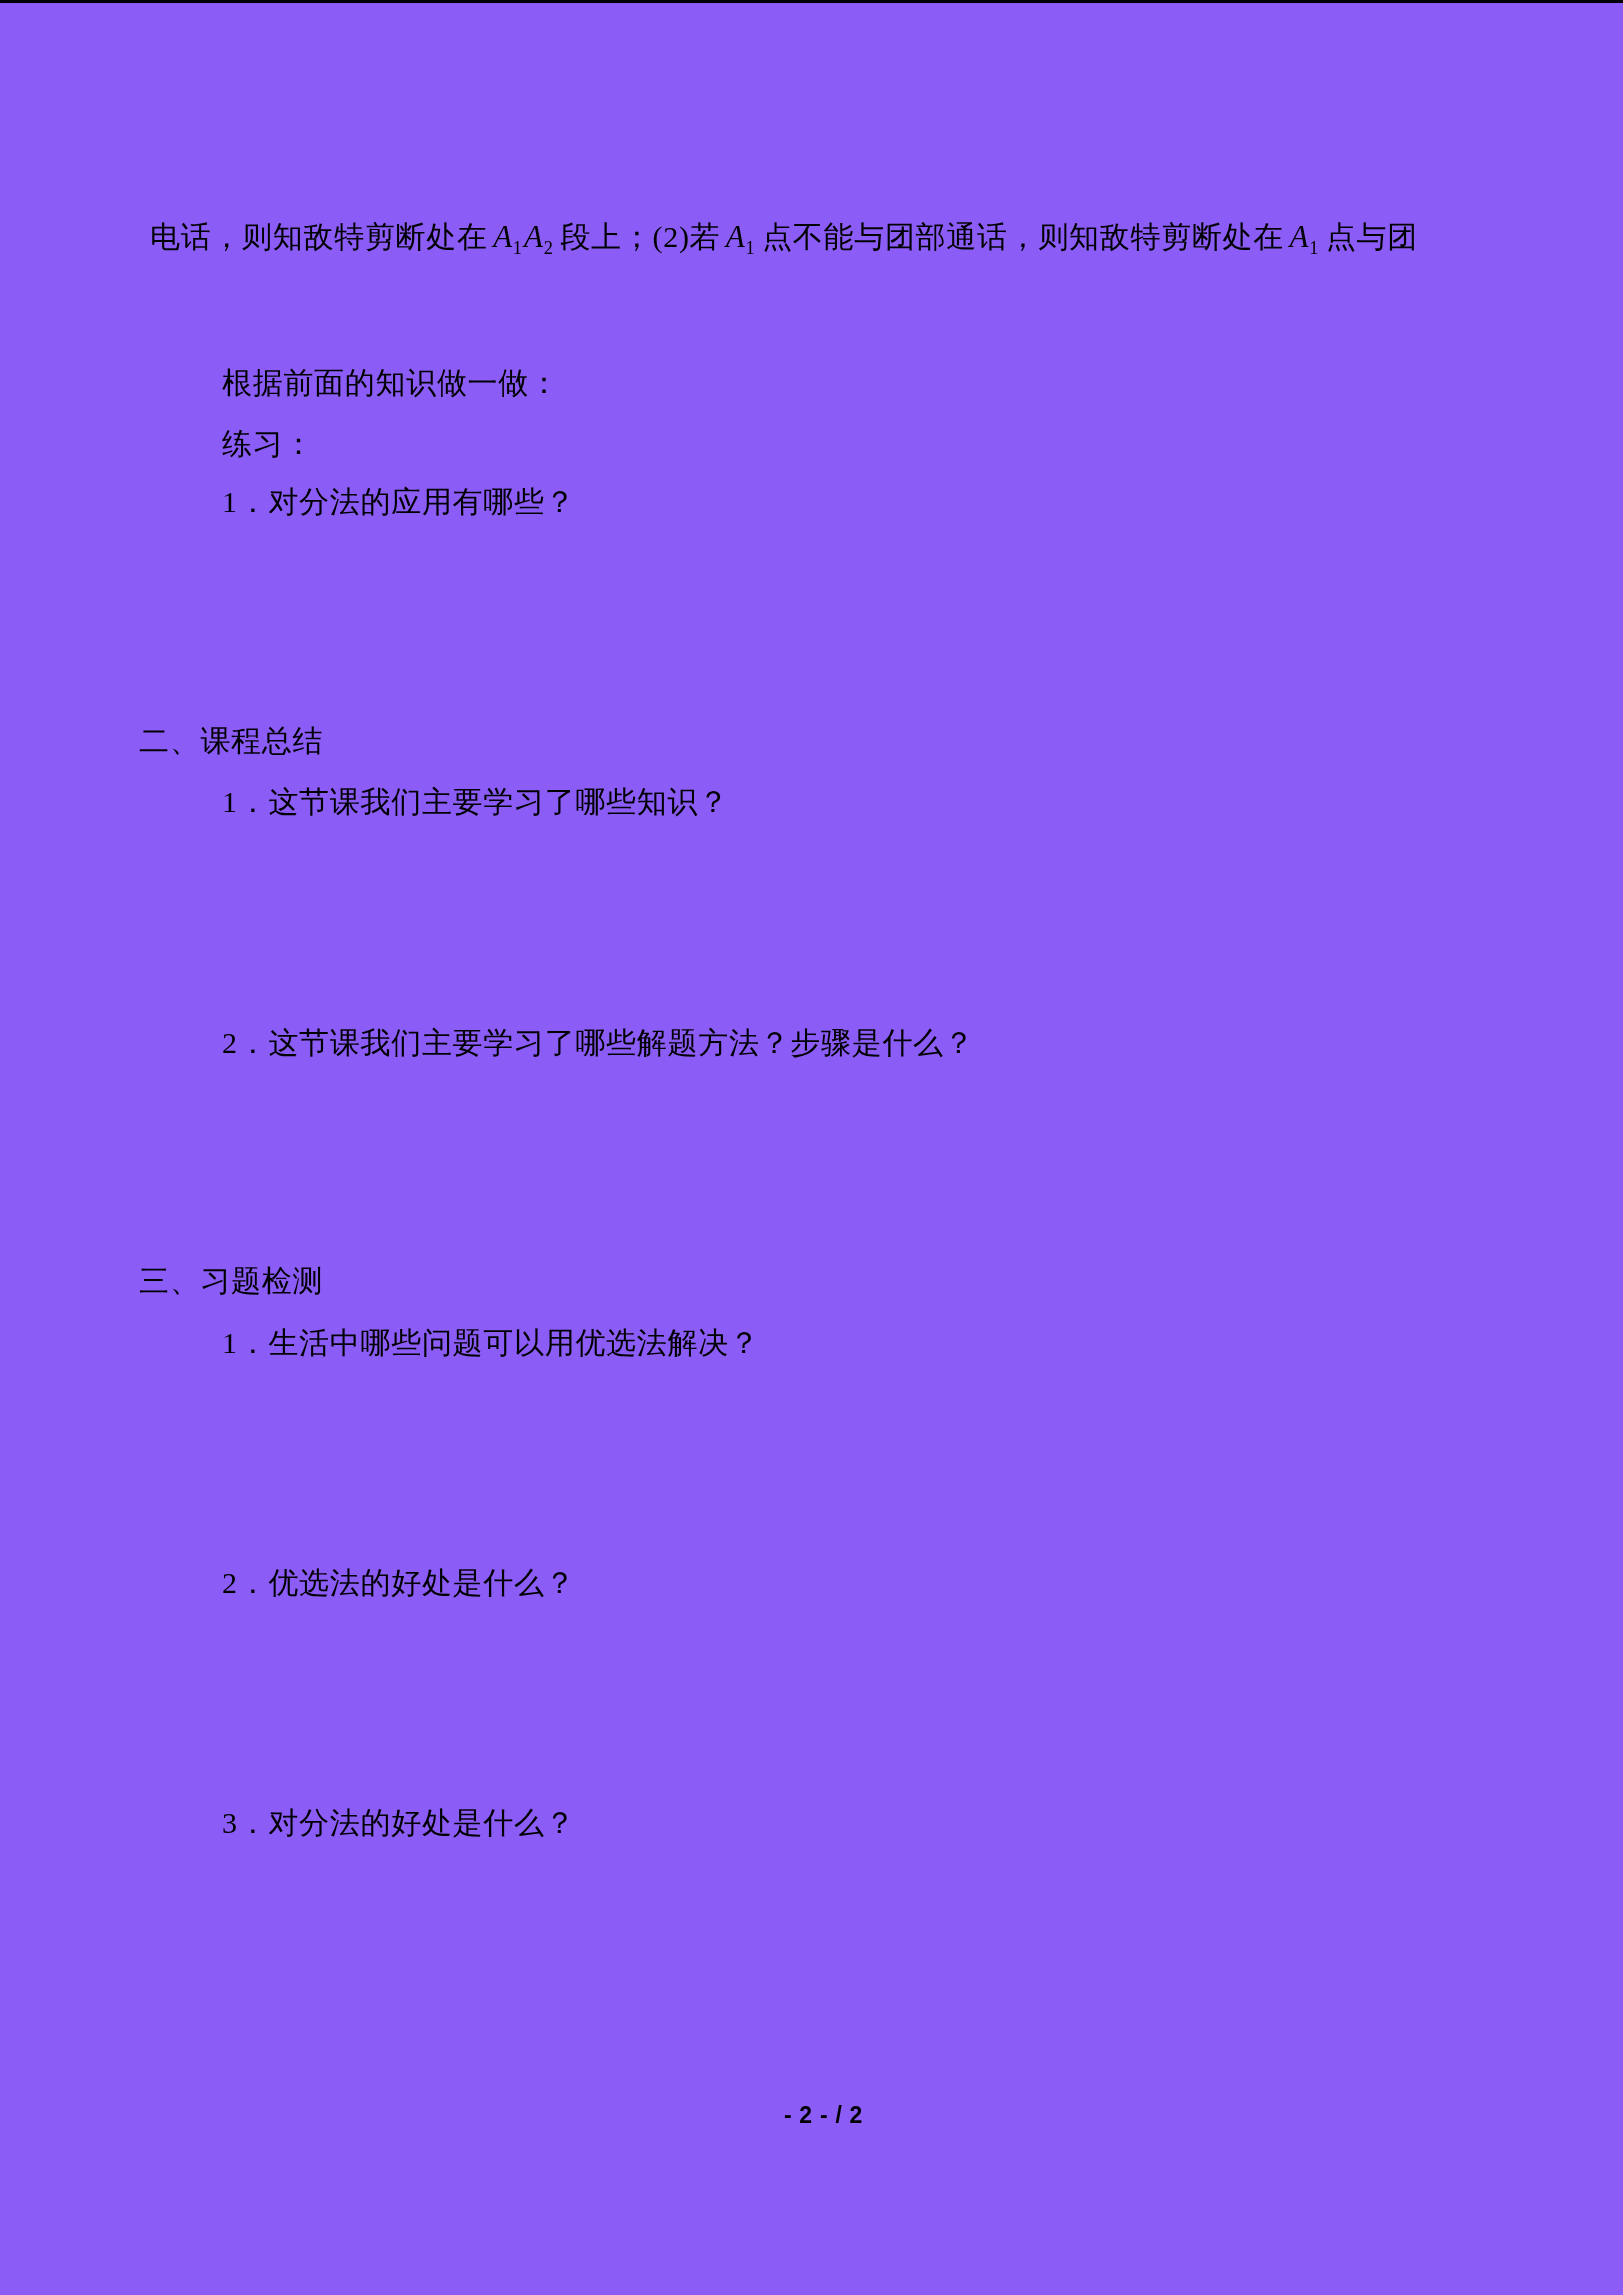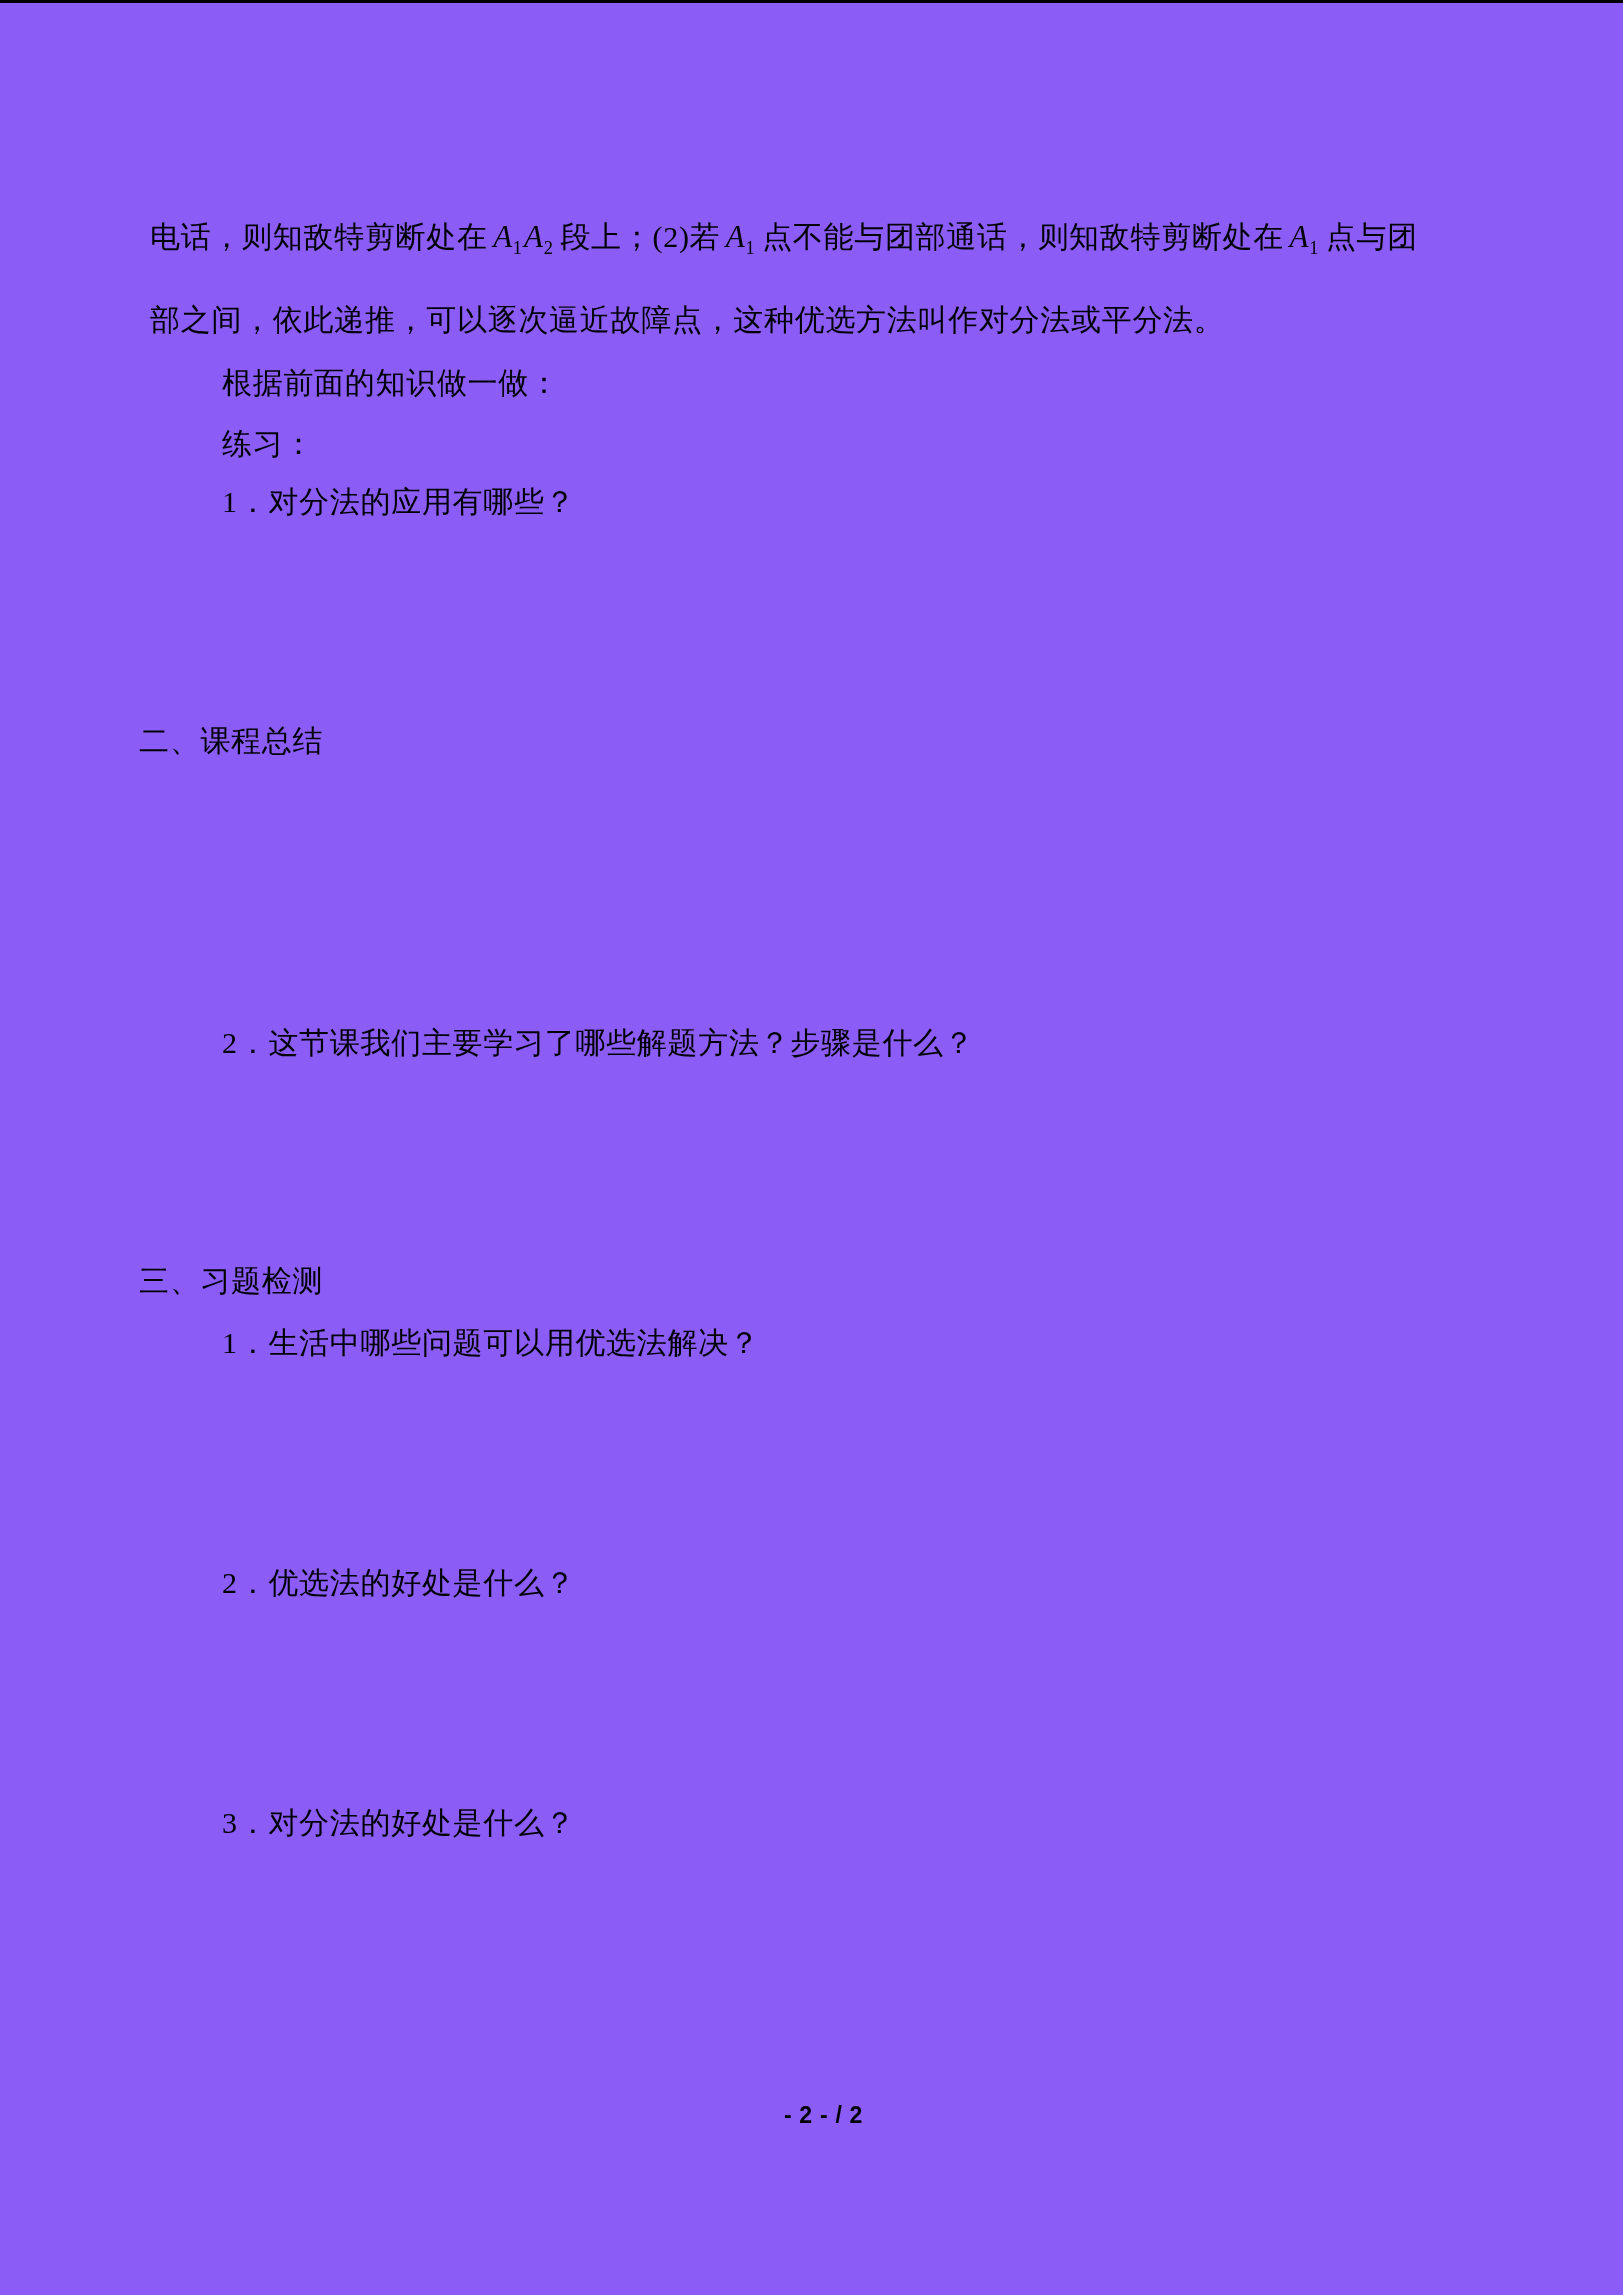--- a/index.html
+++ b/index.html
@@ -66,30 +66,30 @@
 <body>
 
 <div class="page">
 
   <div class="scan-edge"></div>
 
   <div class="txt left-margin" style="top:221px">
     <span>电话，则知敌特剪断处在</span><span class="formula"><span class="var">A</span><sub>1</sub><span class="var">A</span><sub>2</sub></span><span>段上；(2)若</span><span class="formula"><span class="var">A</span><sub>1</sub></span><span>点不能与团部通话，则知敌特剪断处在</span><span class="formula"><span class="var">A</span><sub>1</sub></span><span>点与团</span>
   </div>
 
-  <div class="txt left-margin" style="top:304px">部之间，依此递推，可以逐次逼近故障点，这种优选方法叫作对分法或平分法。</div>
 
   <div class="txt indent" style="top:367px">根据前面的知识做一做：</div>
 
   <div class="txt indent" style="top:428px">练习：</div>
 
   <div class="txt indent" style="top:486px">1．对分法的应用有哪些？</div>
 
   <div class="txt head-margin" style="top:725px">二、课程总结</div>
 
+  <div class="txt indent" style="top:786px">1．这节课我们主要学习了哪些知识？</div>
 
   <div class="txt indent" style="top:1027px">2．这节课我们主要学习了哪些解题方法？步骤是什么？</div>
 
   <div class="txt head-margin" style="top:1265px">三、习题检测</div>
 
   <div class="txt indent" style="top:1327px">1．生活中哪些问题可以用优选法解决？</div>
 
   <div class="txt indent" style="top:1567px">2．优选法的好处是什么？</div>
 
   <div class="txt indent" style="top:1807px">3．对分法的好处是什么？</div>

